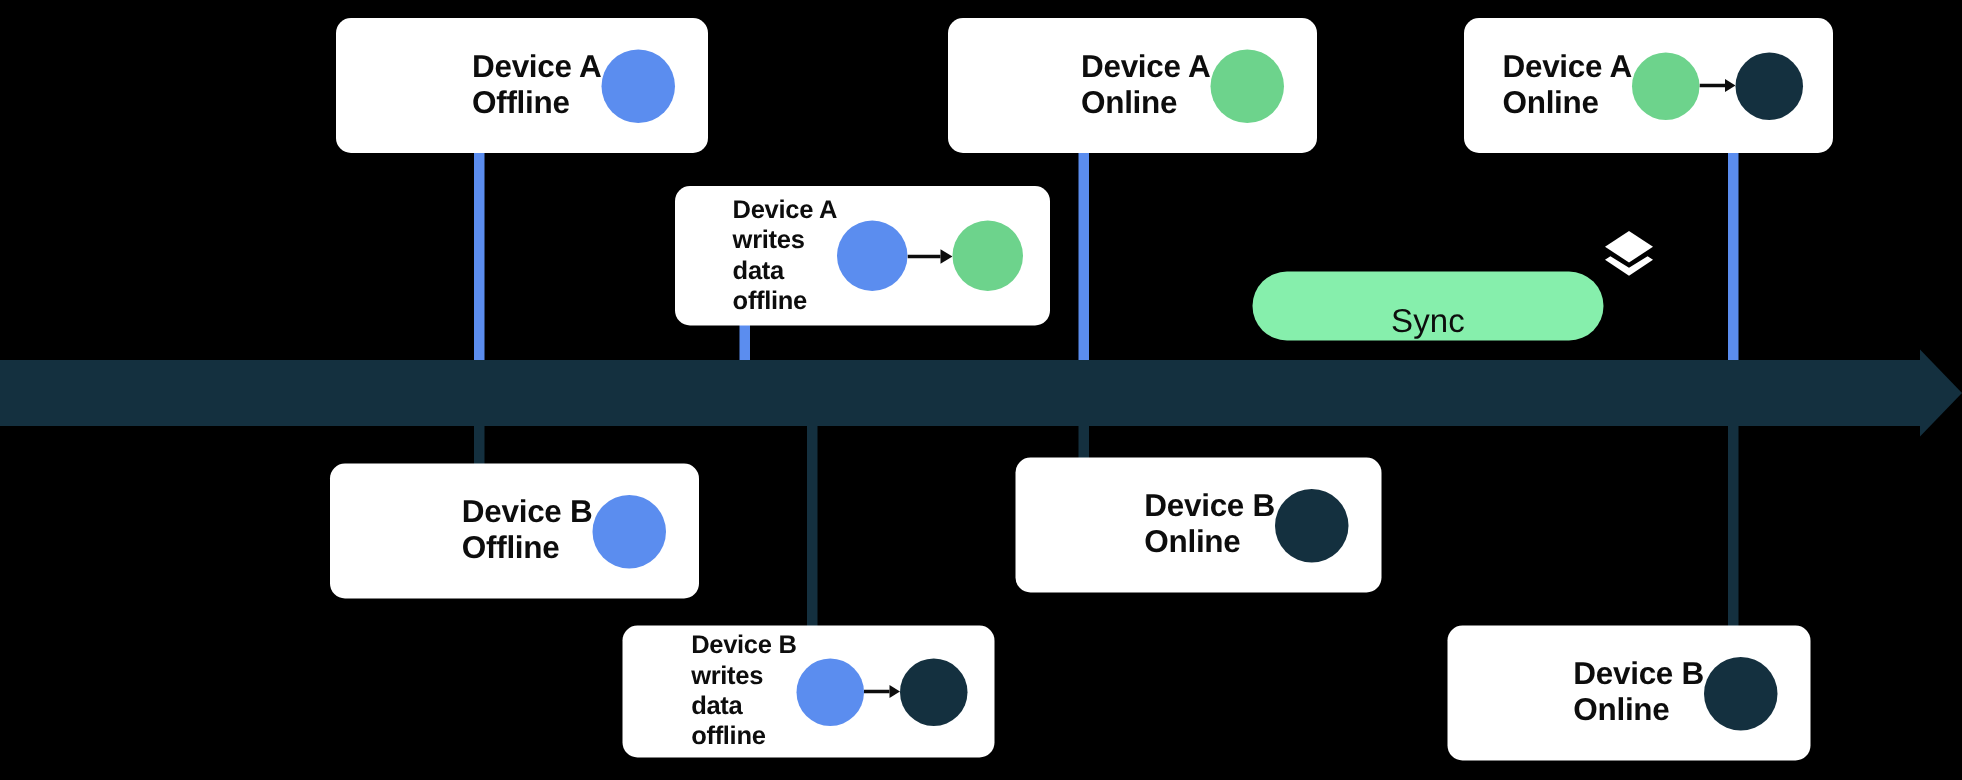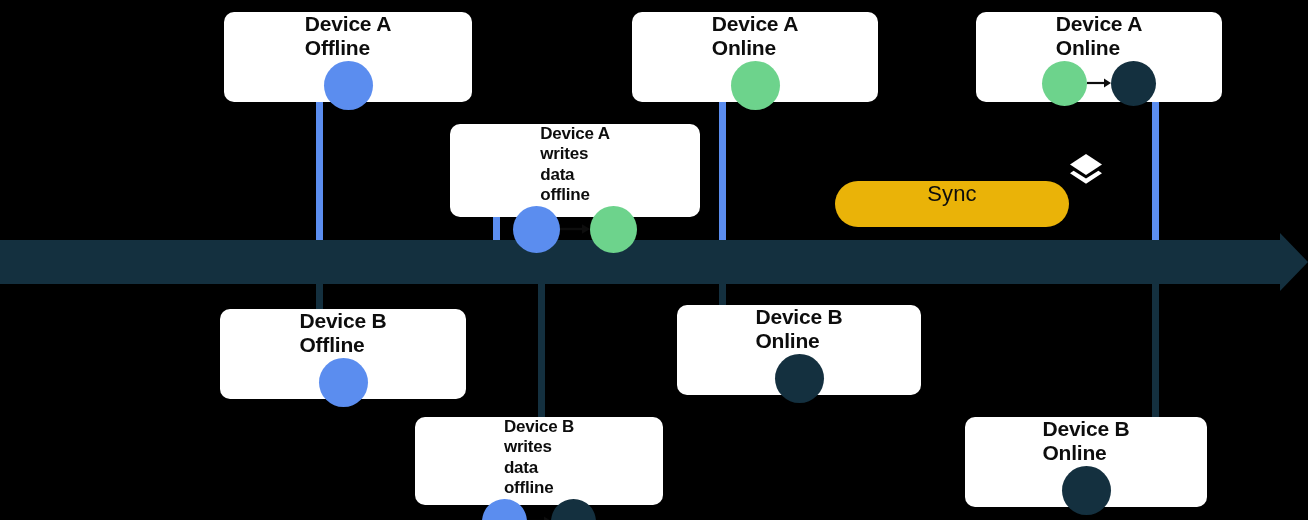--- a/index.html
+++ b/index.html
@@ -61,23 +61,22 @@
   .stem-up   { background: #5b8def; }
   .stem-down { background: #14303f; }
 
   
   .card {
     position: absolute;
     background: #ffffff;
     border-radius: 10px;
     display: flex;
     align-items: center;
-    justify-content: space-between;
+    justify-content: flex-end;
     padding: 0 22px;
-    flex-direction: column;
   }
   .card-label {
     color: #0d0d0d;
     font-size: 21px;
     font-weight: bold;
     line-height: 1.16;
     white-space: pre-line;
     letter-spacing: -0.2px;
   }
   .card-label.small {
@@ -101,24 +100,24 @@
 
   .dot-lg { width: 49px; height: 49px; }
   .dot-md { width: 47px; height: 47px; }
   .dot-sm { width: 45px; height: 45px; }
 
   .arrow-svg { flex: none; display: block; }
 
   
   .sync-pill {
     position: absolute;
-    background: #eab308;
+    background: #86efac;
     border-radius: 24px;
     display: flex;
-    align-items: flex-start;
+    align-items: flex-end;
     justify-content: center;
   }
   .sync-pill span {
     color: #0d0d0d;
     font-size: 22px;
     font-weight: normal;
     letter-spacing: 0.1px;
   }
 
   

